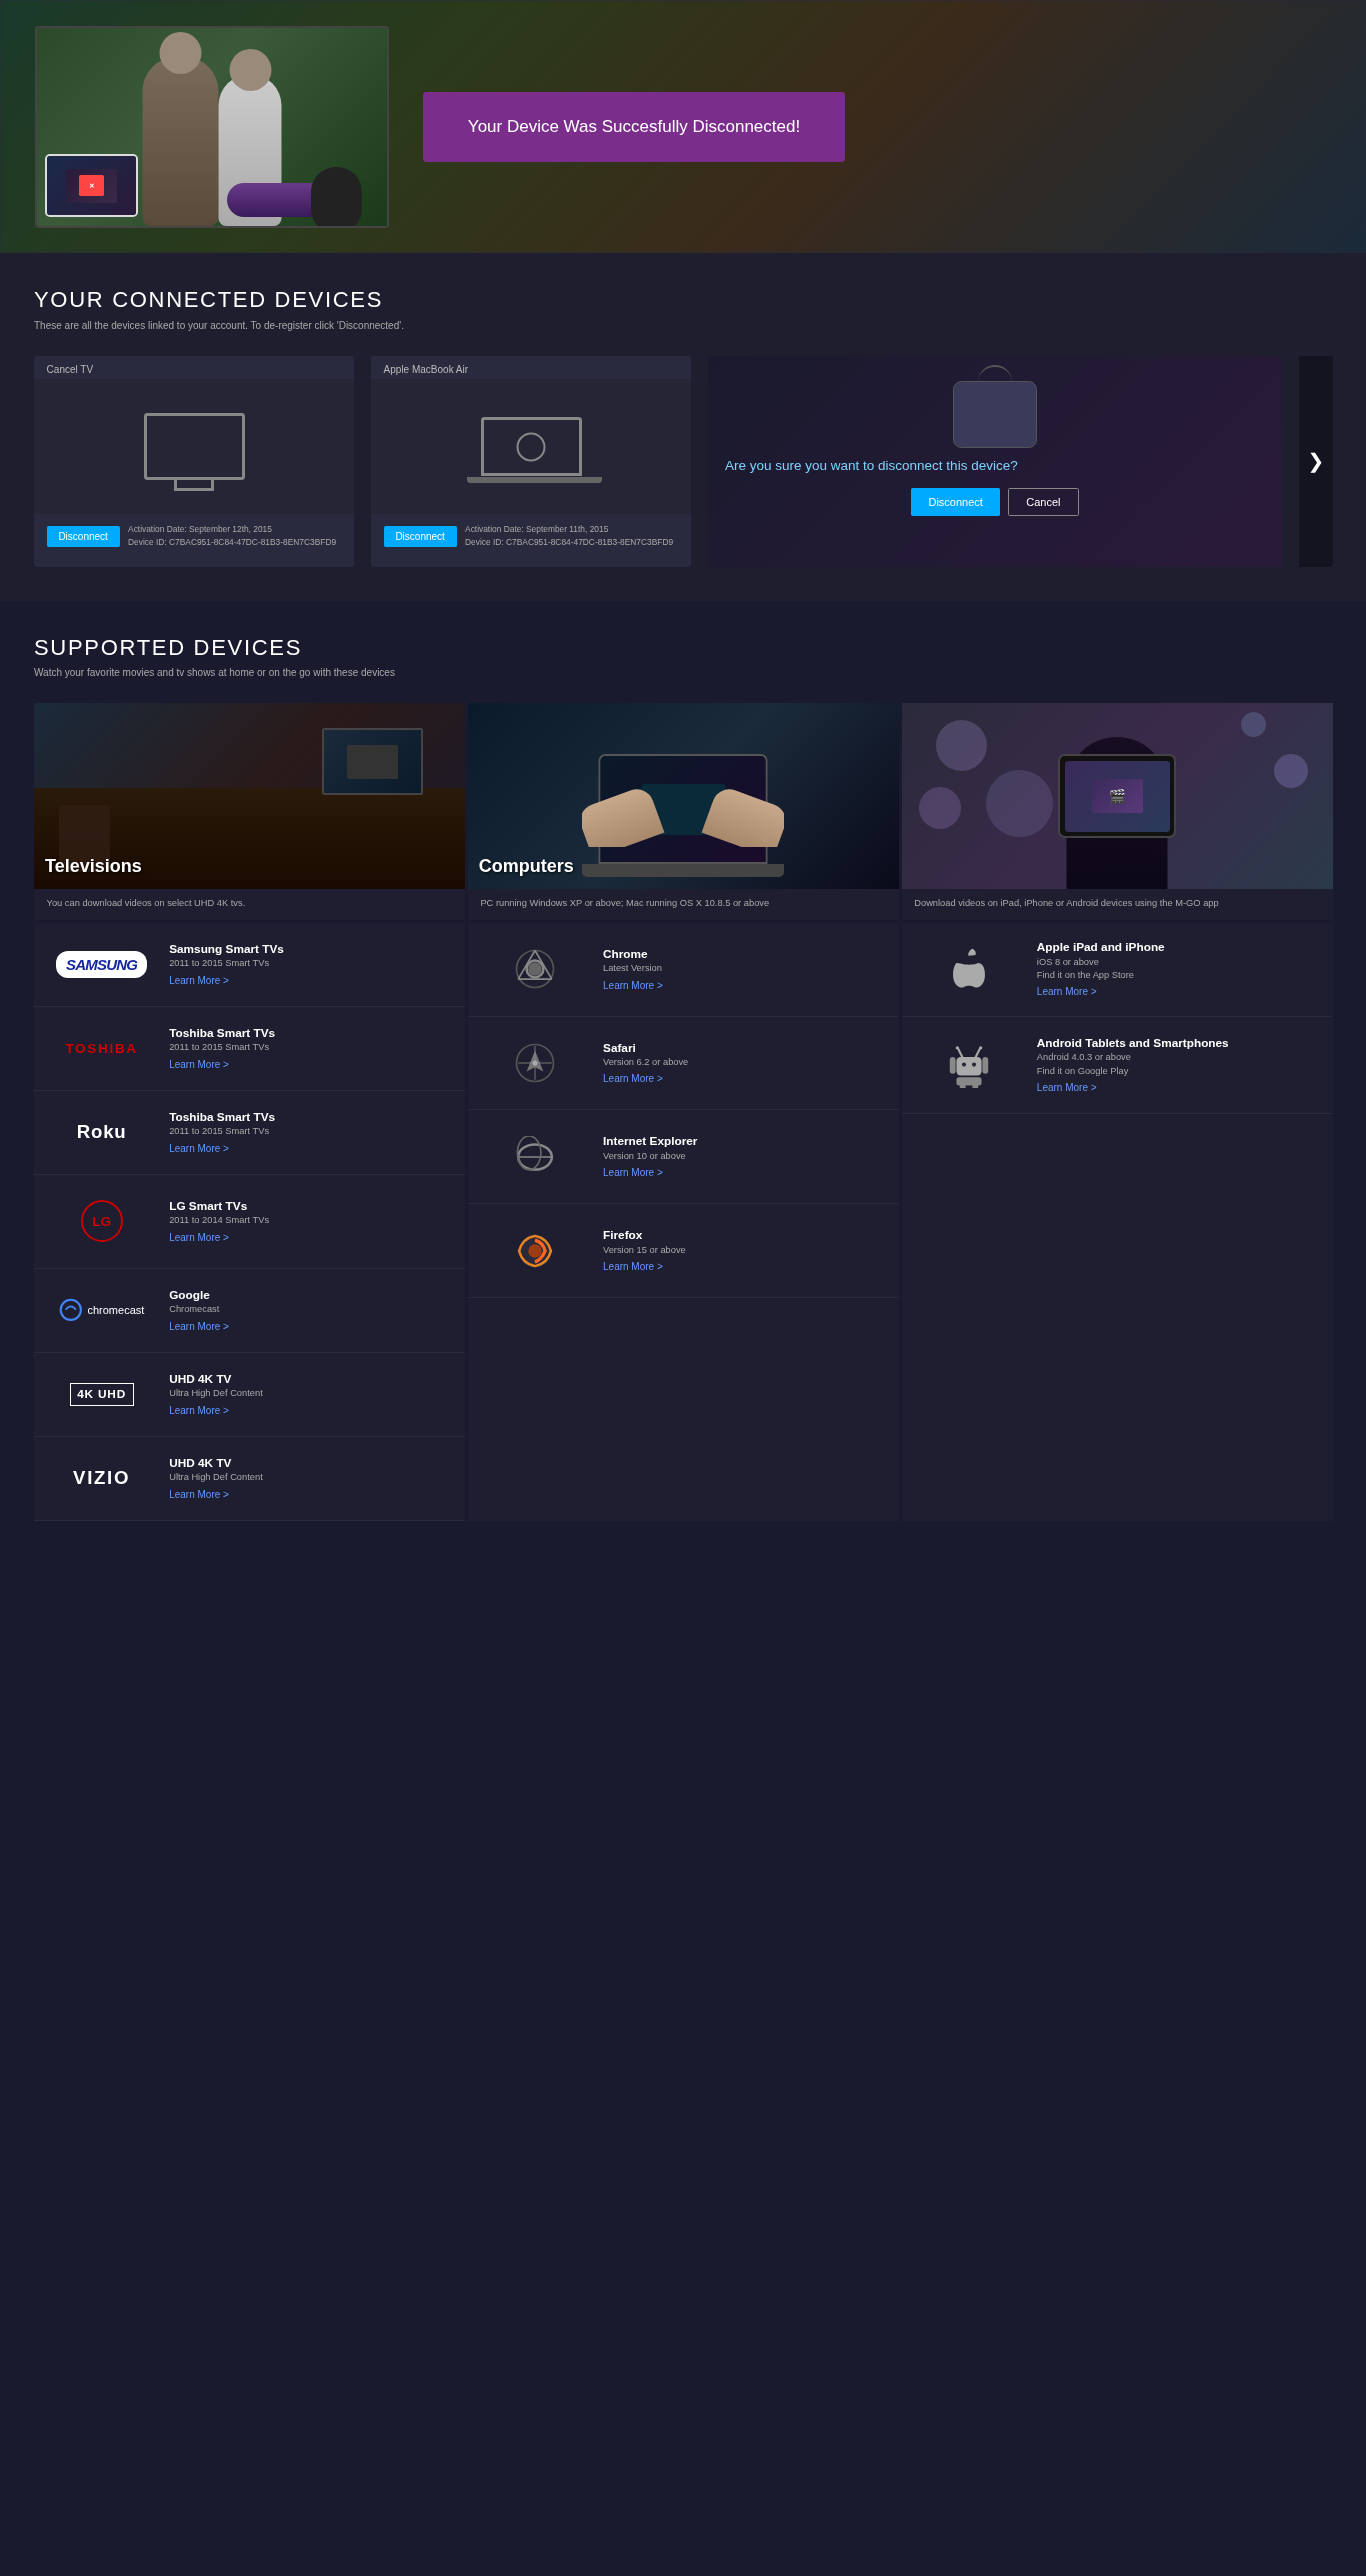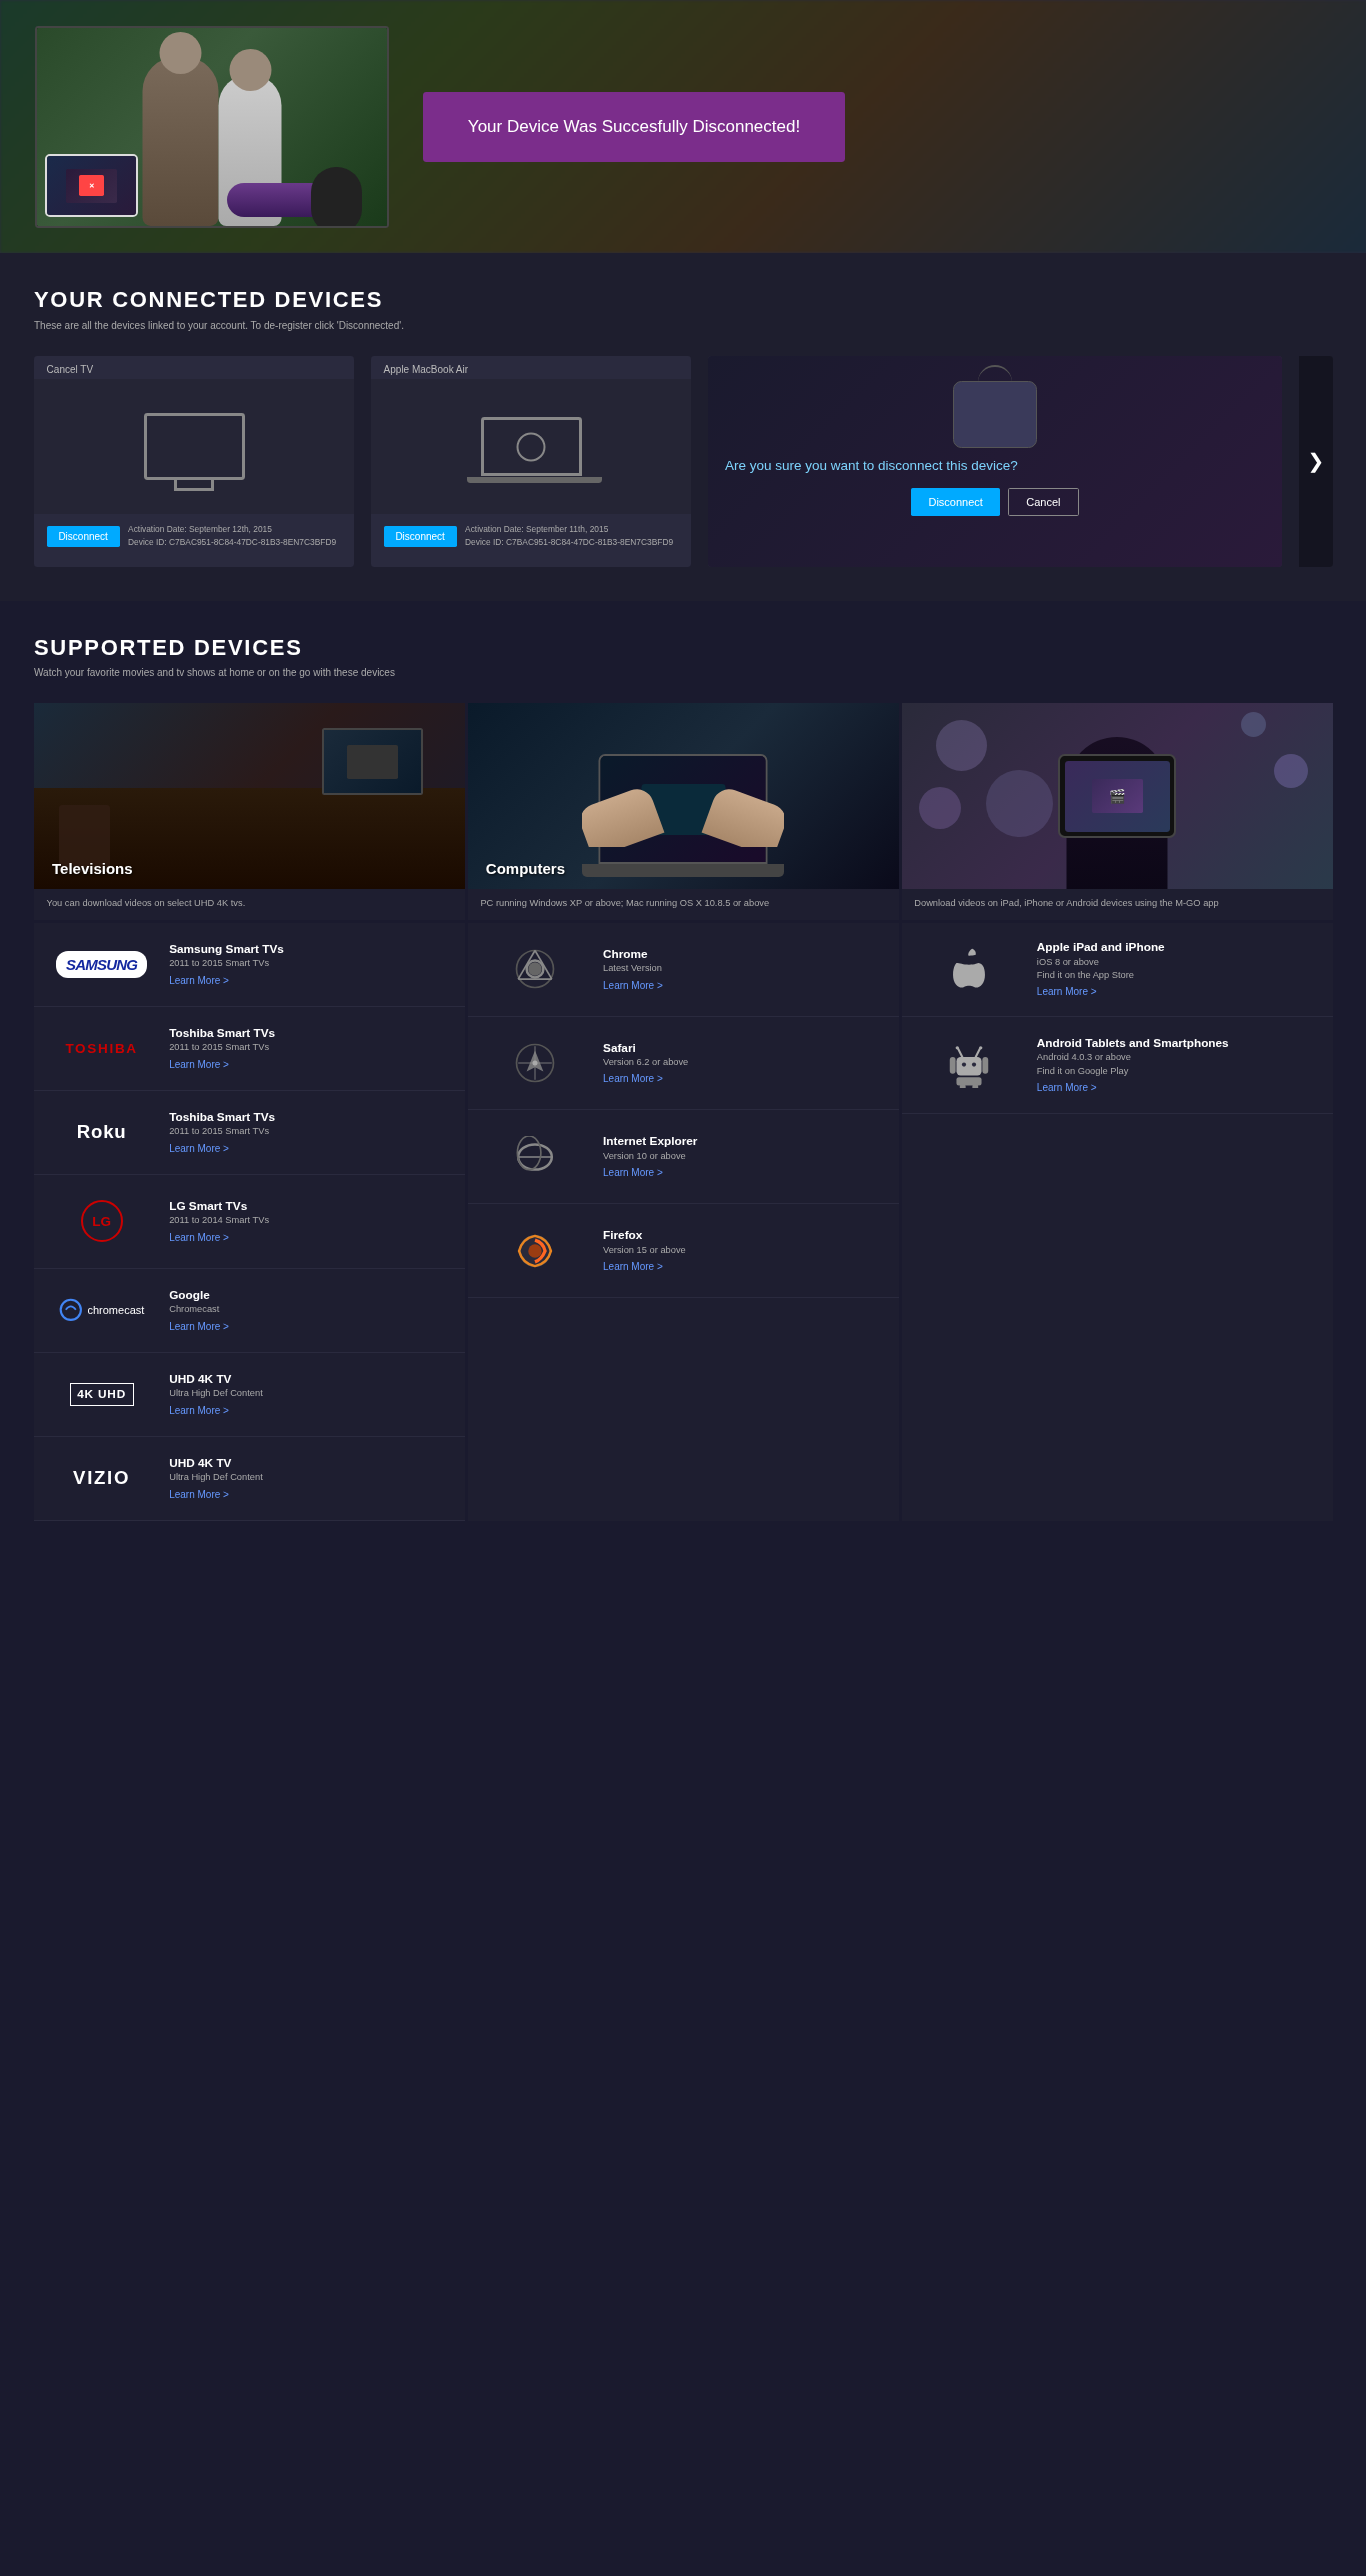--- a/index.html
+++ b/index.html
@@ -140,21 +140,21 @@
       max-width: 506px;
     }
 
     
     .connected-section {
       background: #1e1e2e;
       padding: 34px;
     }
     .section-title {
       font-size: 22px;
-      font-weight: bold;
+      font-weight: normal;
       letter-spacing: 1.7px;
       margin-bottom: 6.7px;
       color: #fff;
     }
     .section-subtitle {
       font-size: 10px;
       color: #aaa;
       margin-bottom: 25px;
     }
     .devices-grid {
@@ -347,22 +347,22 @@
     }
     .cat-computer-bg {
       background: linear-gradient(135deg, #0a1a2a 0%, #1a2a3a 50%, #0a0a1a 100%);
     }
     .cat-mobile-bg {
       background: linear-gradient(135deg, #2a2a3a 0%, #3a2a4a 50%, #2a3a4a 100%);
     }
     .category-label {
       position: absolute;
       bottom: 12.6px;
-      left: 18px;
-      font-size: 15px;
+      left: 11px;
+      font-size: 18px;
       font-weight: bold;
       color: #fff;
       text-shadow: 0.8px 0.8px 2.5px rgba(0,0,0,0.8);
     }
     .category-desc {
       font-size: 9.3px;
       color: #aaa;
       padding: 8.4px 12.6px 12.6px;
       background: #1e1e30;
     }

